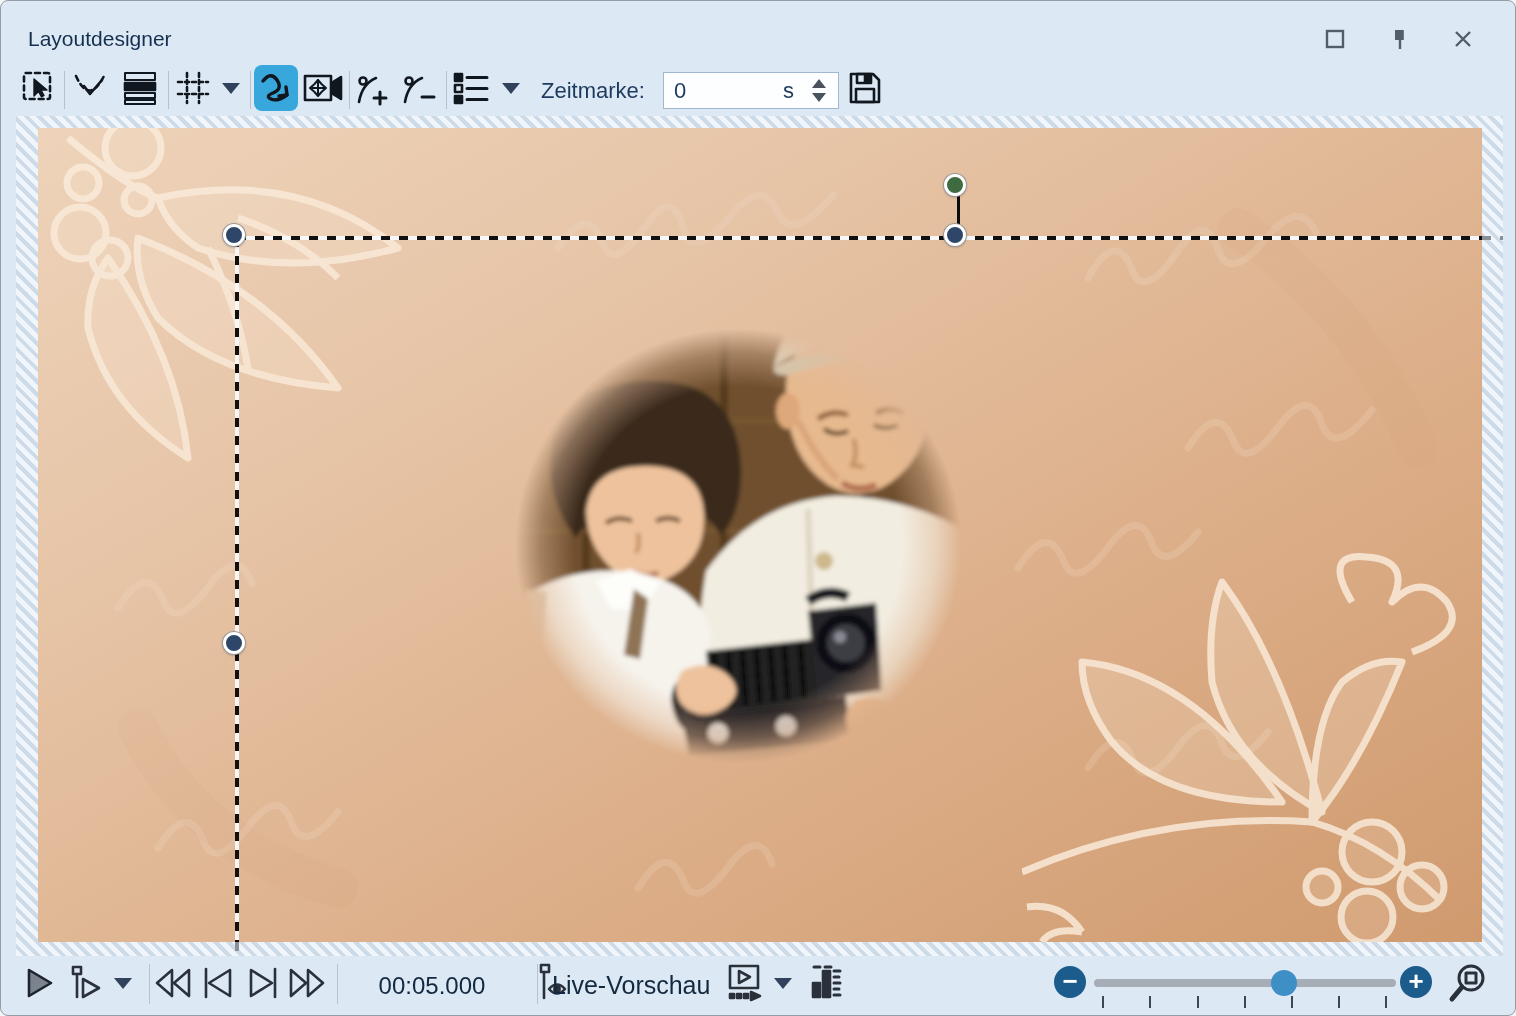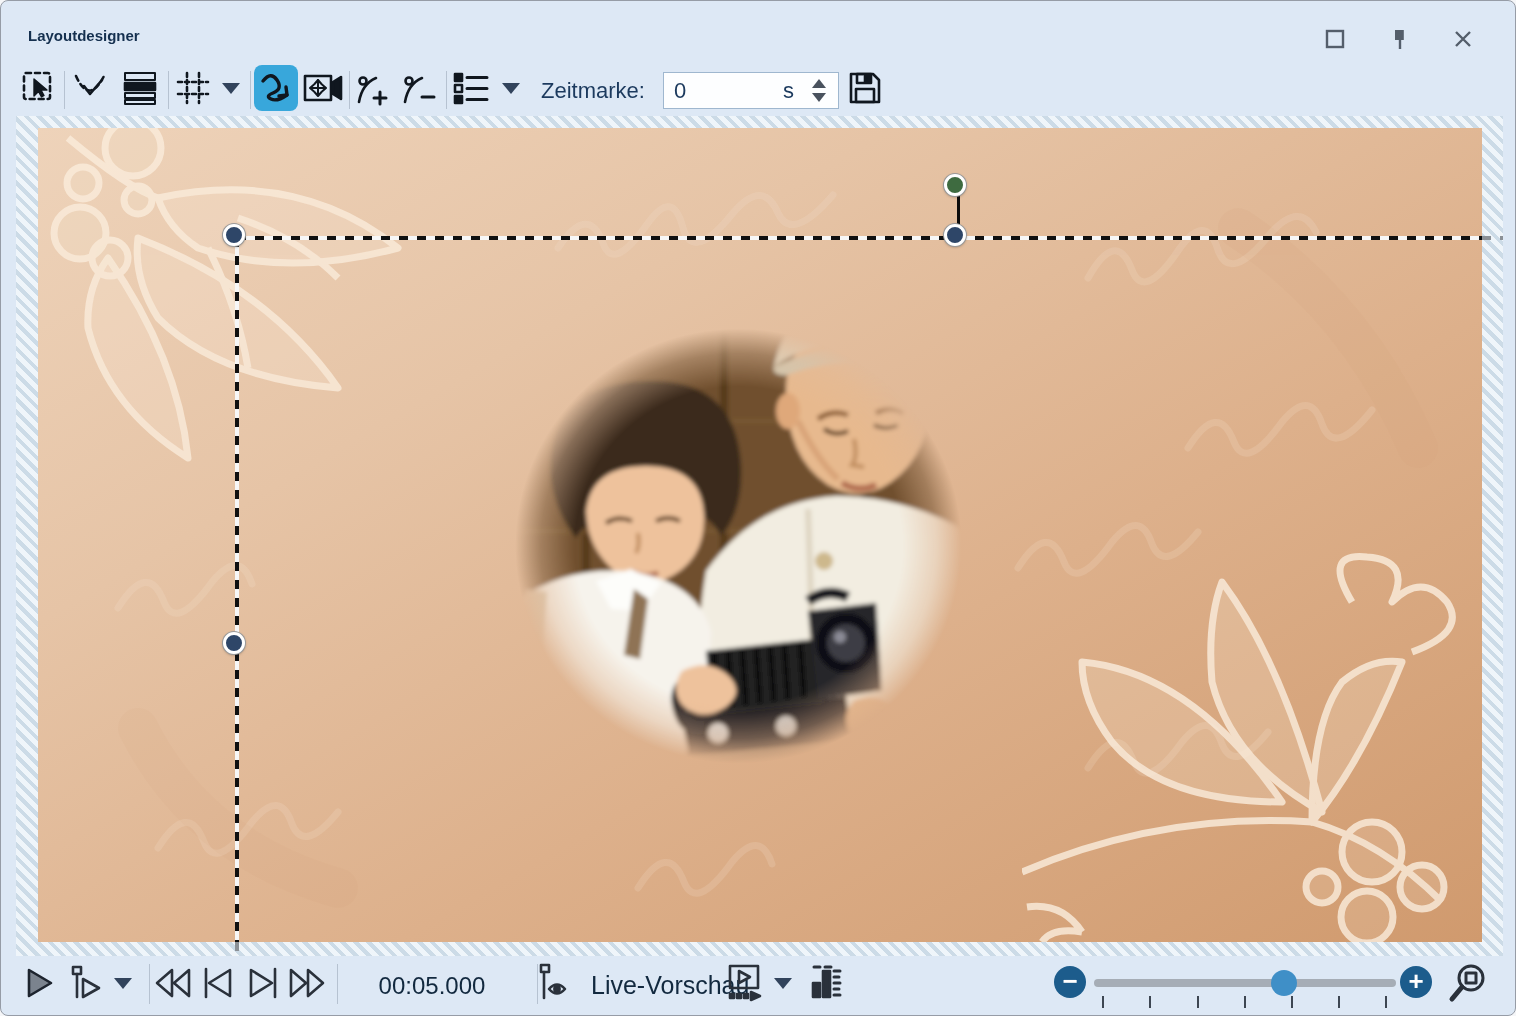--- a/index.html
+++ b/index.html
@@ -3,21 +3,21 @@
 <meta charset="utf-8">
 <style>
   * { margin:0; padding:0; box-sizing:border-box; }
   html,body { width:1516px; height:1016px; background:#f5f6f8; font-family:"Liberation Sans", sans-serif; }
   .window {
     position:absolute; left:0; top:0; width:1516px; height:1016px;
     background:#dde8f5; border:1px solid #969ca6; border-radius:8px; overflow:hidden;
   }
   
   .titlebar { position:absolute; left:0; top:0; right:0; height:62px; }
-  .title { position:absolute; left:27px; top:26px; font-size:15px; font-weight:bold; color:#15304f; }
+  .title { position:absolute; left:27px; top:26px; font-size:21px; font-weight:normal; color:#15304f; }
   .tb-btn { position:absolute; top:20px; width:40px; height:36px; display:flex; align-items:center; justify-content:center; cursor:default; }
   .tb-btn svg { stroke:#545e6b; stroke-width:2.4; fill:none; }
   
   .toolbar { position:absolute; left:0; top:62px; right:0; height:54px; }
   .ticon { position:absolute; top:2px; width:44px; height:46px; display:flex; align-items:center; justify-content:center; border-radius:8px; }
   .ticon svg { stroke:#10171f; fill:none; stroke-width:2.6; stroke-linecap:round; stroke-linejoin:round; }
   .ticon.active { background:#38a7db; }
   .tsep { position:absolute; top:8px; width:1px; height:38px; background:#b6c2d1; }
   .dd-arrow { width:0; height:0; border-left:9px solid transparent; border-right:9px solid transparent; border-top:11px solid #31435c; }
   .zlabel { position:absolute; top:15px; font-size:22px; color:#1c3a5e; }
@@ -45,21 +45,21 @@
   .handle { position:absolute; width:22px; height:22px; border-radius:50%; background:#2e4668;
     border:3px solid #fff; box-shadow:0 0 0 1px #9a9a9a, 0 1px 3px rgba(0,0,0,.35); }
   .handle.green { background:#3e6b40; }
   .connector { position:absolute; width:3px; background:#0c0c0c; }
   
   .bottombar { position:absolute; left:0; bottom:0; right:0; height:61px; }
   .bicon { position:absolute; top:6px; width:44px; height:46px; display:flex; align-items:center; justify-content:center; }
   .bicon svg { stroke:#2a313b; fill:none; stroke-width:2.6; stroke-linejoin:round; stroke-linecap:round; }
   .bsep { position:absolute; top:10px; width:1px; height:40px; background:#b6c2d1; }
   .time { position:absolute; left:366px; top:18px; width:130px; font-size:24px; color:#12293f; text-align:center; }
-  .live-label { position:absolute; left:590px; top:17px; font-size:25px; color:#12293f; }
+  .live-label { position:absolute; left:551px; top:17px; font-size:25px; color:#12293f; }
   .circle-btn { position:absolute; top:12px; width:32px; height:32px; border-radius:50%; background:#1c5c8c; color:#fff; display:flex; align-items:center; justify-content:center; }
   .circle-btn span { font-size:26px; font-weight:bold; line-height:0; margin-top:-2px; }
   .slider-track { position:absolute; left:1093px; top:25px; width:302px; height:8px; border-radius:4px; background:#a6adb6; }
   .slider-thumb { position:absolute; top:-9px; width:26px; height:26px; border-radius:50%; background:#3f8fc7; }
   .tick { position:absolute; top:42px; width:2px; height:12px; background:#3d4652; }
 </style>
 </head>
 <body>
 
 <div class="window">

